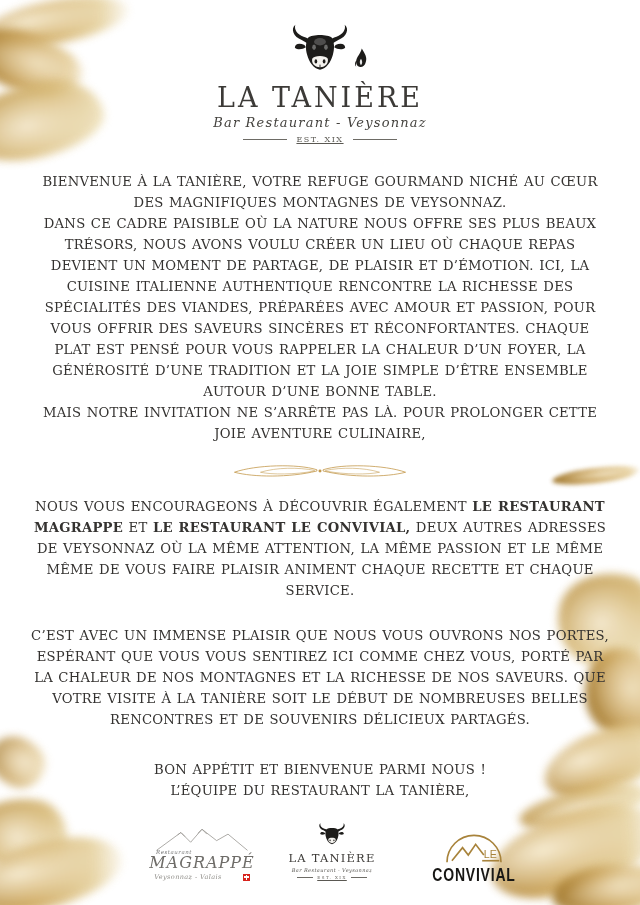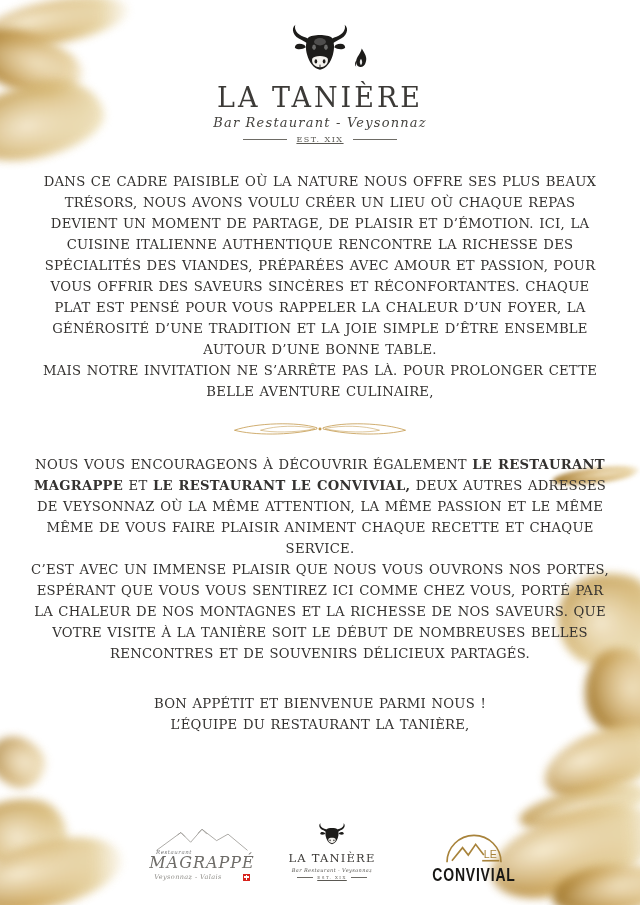--- a/index.html
+++ b/index.html
@@ -42,21 +42,21 @@
   .logo-wrap .flame{position:absolute;right:-14px;top:28px;width:16px;height:24px;}
   .brand-title{font-size:27px;line-height:29px;letter-spacing:3px;color:#3c3a37;margin-top:1px;}
   .brand-sub{font-size:13px;font-style:italic;color:#45433f;letter-spacing:1.2px;margin-top:3px;}
   .est{display:flex;align-items:center;gap:9px;margin-top:5px;color:#5a5852;}
   .est-line{width:44px;height:1px;background:#6d6b65;}
   .est-text{font-size:8px;letter-spacing:1.5px;text-decoration:underline;}
 
   
   .content{position:absolute;left:31px;right:31px;top:171px;text-align:center;}
   .para{font-size:13.2px;line-height:21px;letter-spacing:.25px;word-spacing:1px;color:#343230;}
-  .para.gap1{}
+  .para.gap1{margin-top:24px;}
   .para.gap2{margin-top:29px;}
   .bold{font-weight:bold;}
 
   .divider{display:flex;justify-content:center;margin:11px 0 9px 0;}
   .divider svg{width:186px;height:32px;}
 
   
   .footer{position:absolute;left:0;top:820px;width:640px;height:85px;}
   .flogo{position:absolute;display:flex;flex-direction:column;align-items:center;}
   .magrappe{left:142px;top:6px;width:120px;font-style:italic;}
@@ -127,22 +127,23 @@
     <div class="brand-sub">Bar Restaurant - Veysonnaz</div>
     <div class="est">
       <span class="est-line"></span>
       <span class="est-text">EST. XIX</span>
       <span class="est-line"></span>
     </div>
   </div>
 
   <div class="content">
     <div class="para">
+      <div>BIENVENUE À LA TANIÈRE, VOTRE REFUGE GOURMAND NICHÉ AU CŒUR DES MAGNIFIQUES MONTAGNES DE VEYSONNAZ.</div>
       <div>DANS CE CADRE PAISIBLE OÙ LA NATURE NOUS OFFRE SES PLUS BEAUX TRÉSORS, NOUS AVONS VOULU CRÉER UN LIEU OÙ CHAQUE REPAS DEVIENT UN MOMENT DE PARTAGE, DE PLAISIR ET D’ÉMOTION. ICI, LA CUISINE ITALIENNE AUTHENTIQUE RENCONTRE LA RICHESSE DES SPÉCIALITÉS DES VIANDES, PRÉPARÉES AVEC AMOUR ET PASSION, POUR VOUS OFFRIR DES SAVEURS SINCÈRES ET RÉCONFORTANTES. CHAQUE PLAT EST PENSÉ POUR VOUS RAPPELER LA CHALEUR D’UN FOYER, LA GÉNÉROSITÉ D’UNE TRADITION ET LA JOIE SIMPLE D’ÊTRE ENSEMBLE AUTOUR D’UNE BONNE TABLE.</div>
-      <div>MAIS NOTRE INVITATION NE S’ARRÊTE PAS LÀ. POUR PROLONGER CETTE BELLE AVENTURE CULINAIRE,</div>
+      <div>MAIS NOTRE INVITATION NE S’ARRÊTE PAS LÀ. POUR PROLONGER CETTE JOIE AVENTURE CULINAIRE,</div>
     </div>
 
     <div class="divider">
       <svg viewBox="0 0 300 34">
         <g fill="none" stroke="#c49a4e" stroke-width="1.3">
           <path d="M145,17 C100,28 42,27 12,19 C46,7 114,5 145,15 Z"></path>
           <path d="M141,17 C110,23 72,23 54,19 C80,11 116,11 141,16 Z" stroke-width="0.9"></path>
           <path d="M155,17 C200,28 258,27 288,19 C254,7 186,5 155,15 Z"></path>
           <path d="M159,17 C190,23 228,23 246,19 C220,11 184,11 159,16 Z" stroke-width="0.9"></path>
         </g>

